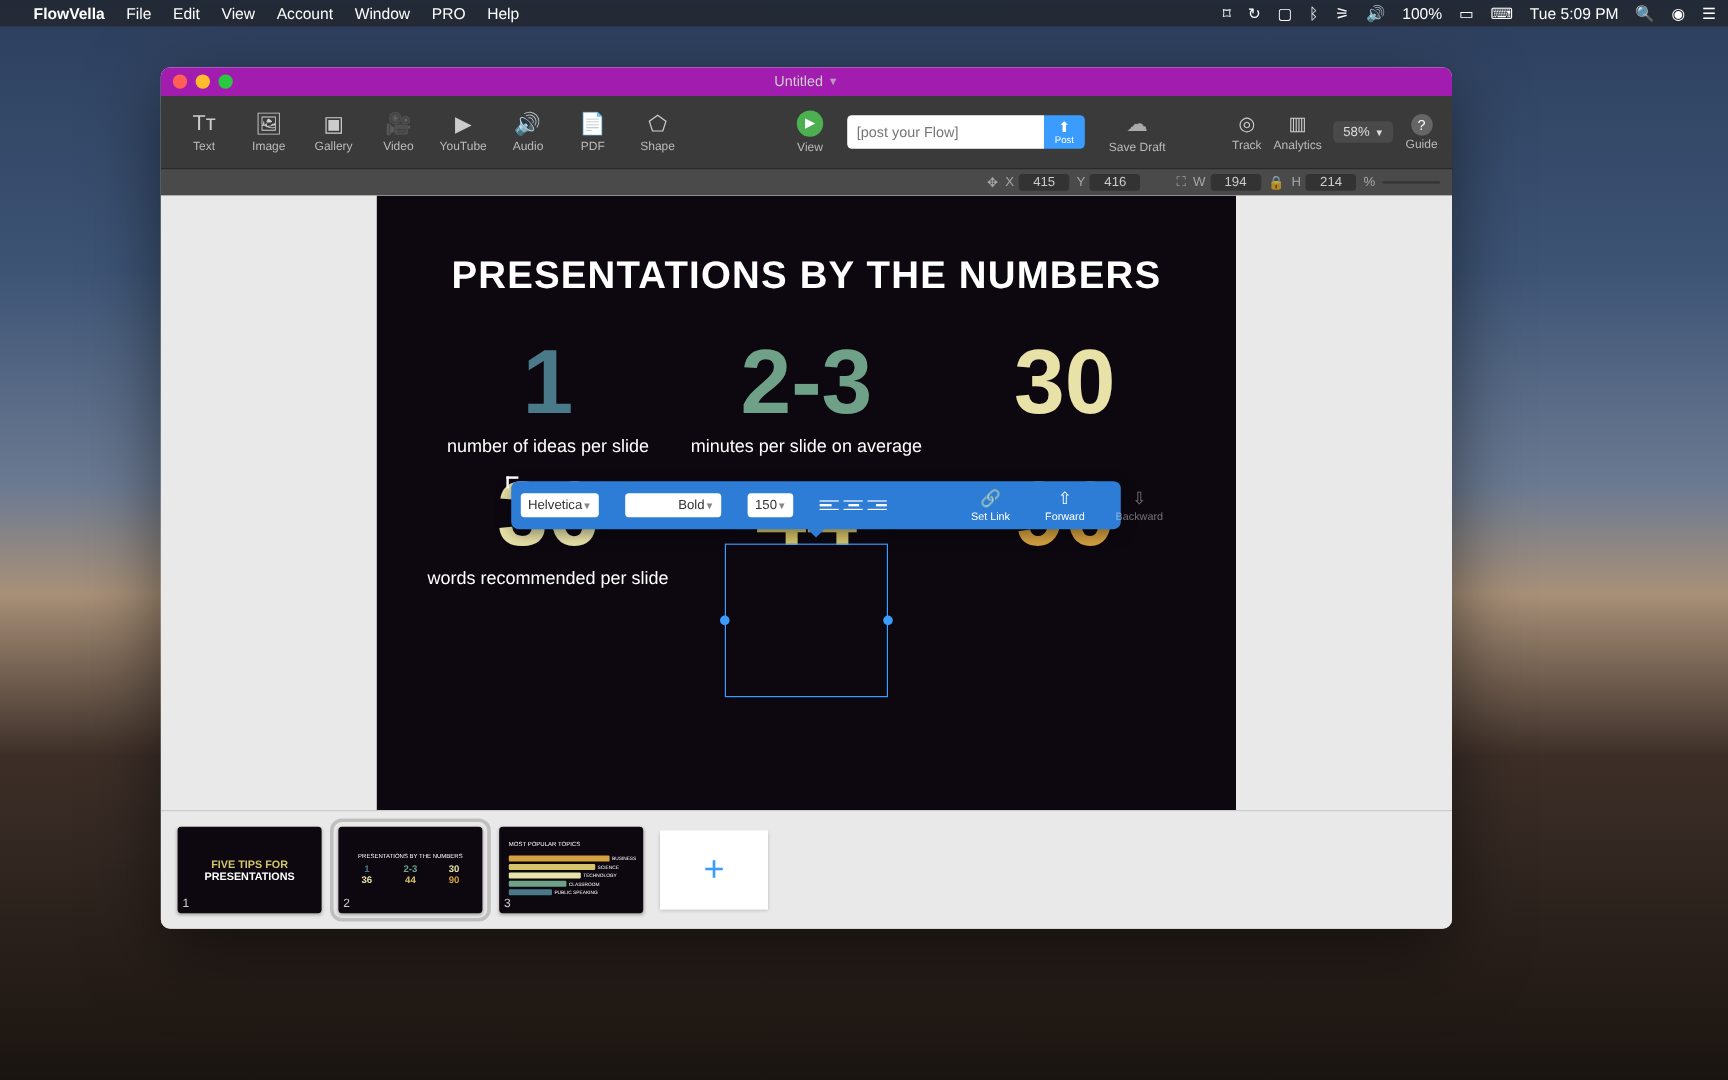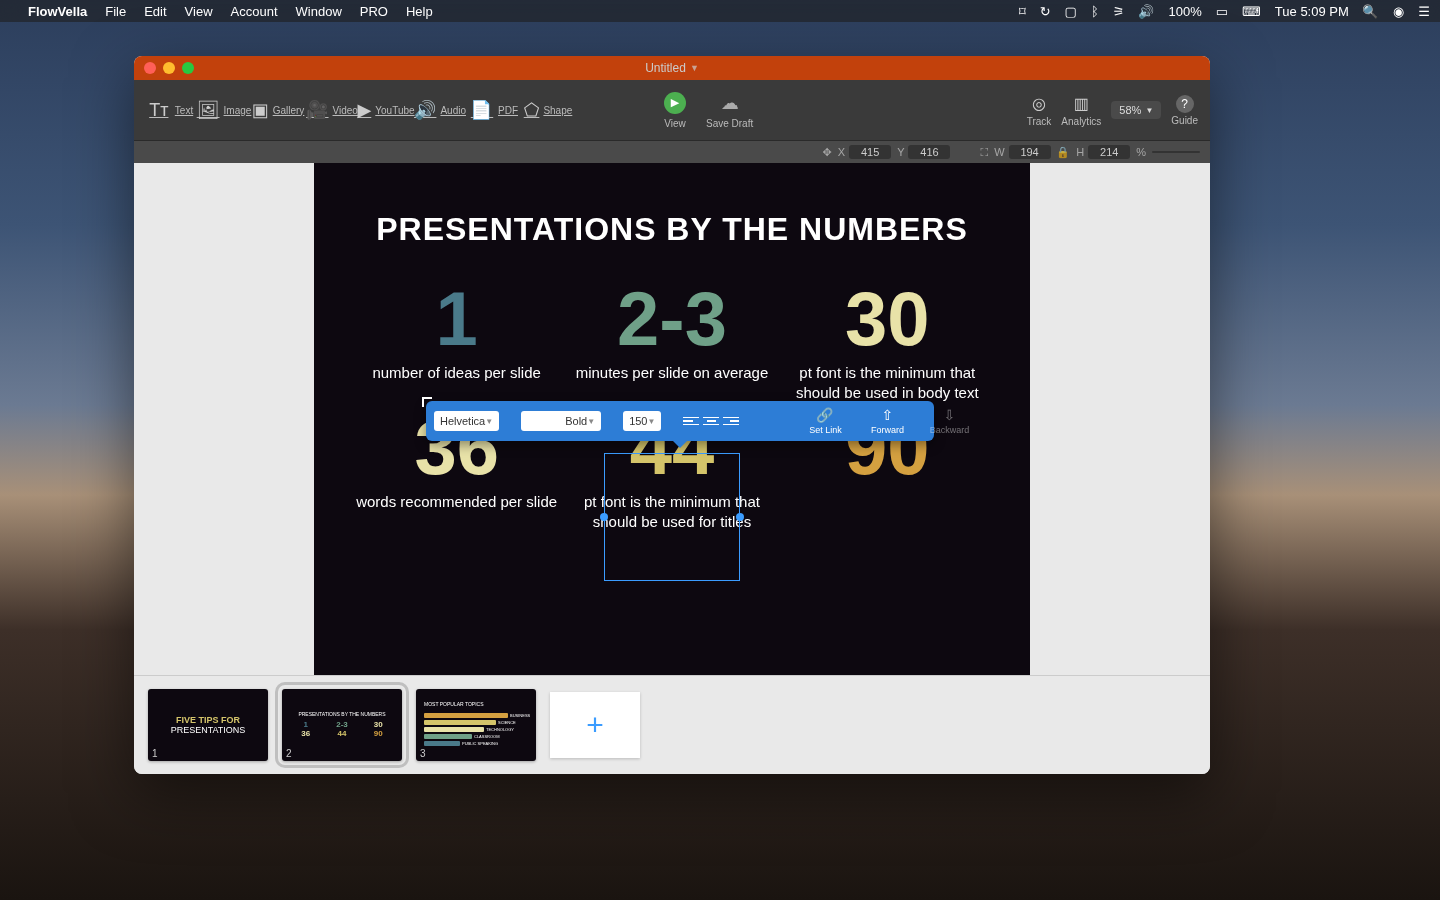--- a/index.html
+++ b/index.html
@@ -8,29 +8,29 @@
   }
   
   .menubar{position:absolute;top:0;left:0;right:0;height:22px;background:rgba(30,30,30,0.6);backdrop-filter:blur(10px);display:flex;align-items:center;color:#fff;font-size:13px;padding:0 10px;justify-content:space-between;}
   .menubar-left{display:flex;align-items:center;gap:18px;}
   .menubar-left .apple{font-size:15px;}
   .menubar-left .appname{font-weight:600;}
   .menubar-right{display:flex;align-items:center;gap:14px;font-size:13px;}
   .menubar-right .ico{display:inline-block;}
   
   .window{position:absolute;left:134px;top:56px;width:1076px;height:718px;background:#e9e9e9;border-radius:8px;box-shadow:0 20px 60px rgba(0,0,0,0.5);overflow:hidden;display:flex;flex-direction:column;}
-  .titlebar{height:24px;background:#c2410c;display:flex;align-items:center;position:relative;}
+  .titlebar{height:24px;background:#a21caf;display:flex;align-items:center;position:relative;}
   .traffic{display:flex;gap:7px;padding-left:10px;}
   .tdot{width:12px;height:12px;border-radius:50%;}
   .tdot.r{background:#ff5f57;} .tdot.y{background:#ffbd2e;} .tdot.g{background:#28c940;}
   .title-center{position:absolute;left:50%;transform:translateX(-50%);color:#ccc;font-size:12px;display:flex;align-items:center;gap:4px;}
   .title-center .caret{font-size:9px;opacity:.7;}
   
   .toolbar{height:60px;background:#3a3a3a;display:flex;align-items:center;padding:0 12px;gap:6px;color:#bbb;}
-  .tbtn{display:flex;align-items:center;justify-content:center;width:48px;height:52px;font-size:10px;gap:4px;cursor:default;text-decoration:underline;}
+  .tbtn{display:flex;flex-direction:column;align-items:center;justify-content:center;width:48px;height:52px;font-size:10px;gap:4px;cursor:default;}
   .tbtn .ic{width:24px;height:20px;display:flex;align-items:center;justify-content:center;font-size:18px;color:#ccc;}
   .toolbar-spacer{flex:0 0 80px;}
   .viewbtn{display:flex;flex-direction:column;align-items:center;gap:4px;font-size:10px;}
   .viewbtn .playcircle{width:22px;height:22px;border-radius:50%;background:#4caf50;display:flex;align-items:center;justify-content:center;color:#fff;font-size:11px;}
   .postbox{display:flex;margin-left:14px;}
   .postinput{width:148px;height:28px;background:#fff;border:none;border-radius:4px 0 0 4px;padding:0 8px;font-size:12px;color:#888;}
   .postbtn{width:34px;height:28px;background:#3b9cff;border:none;border-radius:0 4px 4px 0;display:flex;flex-direction:column;align-items:center;justify-content:center;color:#fff;font-size:8px;gap:0;}
   .postbtn .arrow{font-size:12px;line-height:1;}
   .savedraft{display:flex;flex-direction:column;align-items:center;font-size:10px;gap:4px;margin-left:14px;}
   .savedraft .cloud{font-size:18px;color:#aaa;}
@@ -168,20 +168,27 @@
       </div>
     <div class="tbtn">
         <span class="ic">⬠</span>
         <span>Shape</span>
       </div>
     <div class="toolbar-spacer"></div>
     <div class="viewbtn">
       <div class="playcircle">▶</div>
       <span>View</span>
     </div>
+    <div class="postbox">
+      <input class="postinput" placeholder="[post your Flow]" style="">
+      <button class="postbtn">
+          <span class="arrow">⬆</span>
+          <span>Post</span>
+        </button>
+    </div>
     <div class="savedraft">
       <span class="cloud">☁</span>
       <span>Save Draft</span>
     </div>
     <div class="toolbar-right">
       <div class="rbtn">
           <span class="ic">◎</span>
           <span>Track</span>
         </div>
       <div class="rbtn">
@@ -231,29 +238,27 @@
         <div class="cell c1">
             <div class="big">1</div>
             <div class="cap">number of ideas per slide</div>
           </div>
         <div class="cell c2">
             <div class="big">2-3</div>
             <div class="cap">minutes per slide on average</div>
           </div>
         <div class="cell c3">
             <div class="big">30</div>
-            <div class="cap">pt font is the minimum that should be used in body text</div>
           </div>
         <div class="cell c4">
             <div class="big">36</div>
             <div class="cap">words recommended per slide</div>
           </div>
         <div class="cell c5">
             <div class="big">44</div>
-            <div class="cap">pt font is the minimum that should be used for titles</div>
           </div>
         <div class="cell c6">
             <div class="big">90</div>
           </div>
       </div>
 
       <div class="selbox" style="left:290px;top:290px;width:134px;height:126px;">
         <div class="selhandle" style="left:-5px;top:50%;transform:translateY(-50%);"></div>
         <div class="selhandle" style="right:-5px;top:50%;transform:translateY(-50%);"></div>
       </div>
@@ -304,21 +309,21 @@
           <span class="fic">⇩</span>
           <span>Backward</span>
         </div>
     </div>
   </div>
 
   <div class="thumbs">
     <div class="thumb">
       <div class="thumb-inner" style="font-size:9px;">
           <div style="color:#d4c46a;font-weight:700;"><span>FIVE TIPS FOR</span></div>
-          <div style="color:#fff;font-weight:400;">PRESENTATIONS</div>
+          <div style="color:#fff;font-weight:700;">PRESENTATIONS</div>
         </div>
       <div class="tn">1</div>
     </div>
     <div class="thumb sel">
       <div class="thumb-inner">
         <div style="font-size:5px;color:#fff;margin-bottom:2px;">PRESENTATIONS BY THE NUMBERS</div>
         <div class="minigrid">
           <div class="mg1">1</div>
           <div class="mg2">2-3</div>
           <div class="mg3">30</div>

